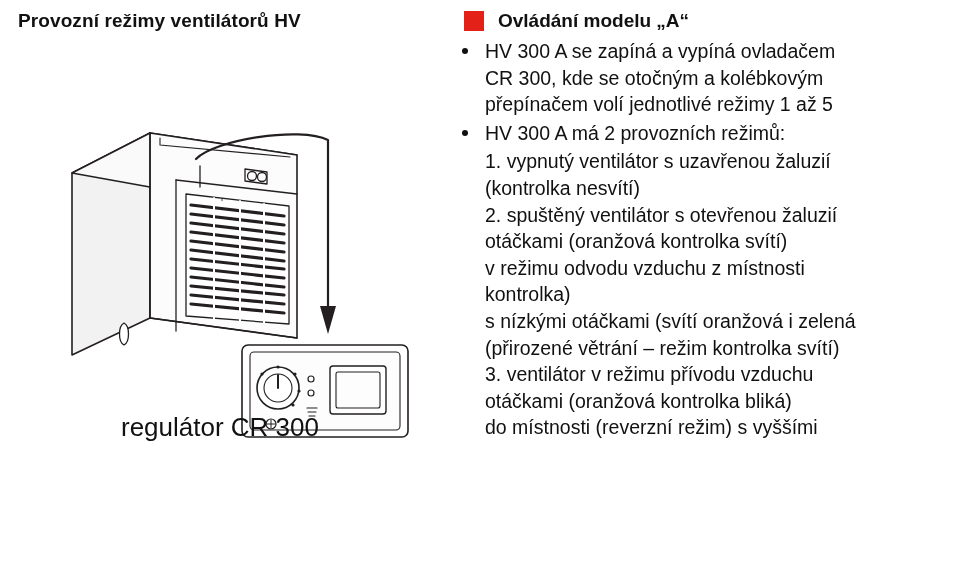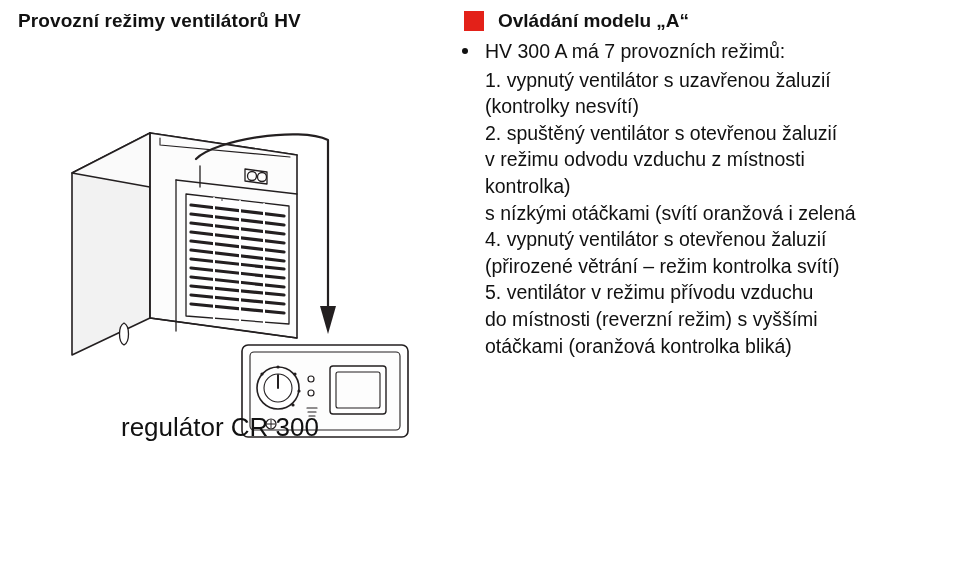--- a/index.html
+++ b/index.html
@@ -206,36 +206,42 @@
 
   <div class="right-col">
 
     <div class="right-head">
       <span class="red-square"></span>
       <span class="right-head-text">Ovládání modelu „A“</span>
     </div>
 
     <div class="bullet-list">
 
-
       <div class="bullet-item">
         <span class="bullet-dot"></span>
-        <div class="bullet-line">HV 300 A má 7 provozních režimů:</div>
+        <div class="bullet-line">HV 300 A se zapíná a vypíná ovladačem</div>
+        <div class="bullet-line">CR 300, kde se otočným a kolébkovým</div>
+        <div class="bullet-line">přepínačem volí jednotlivé režimy 1 až 5</div>
+      </div>
+
+      <div class="bullet-item">
+        <span class="bullet-dot"></span>
+        <div class="bullet-line">HV 300 A má 2 provozních režimů:</div>
       </div>
 
       <div class="sub-block">
         <div class="sub-line">1. vypnutý ventilátor s uzavřenou žaluzií</div>
-        <div class="sub-line">(kontrolky nesvítí)</div>
+        <div class="sub-line">(kontrolka nesvítí)</div>
         <div class="sub-line">2. spuštěný ventilátor s otevřenou žaluzií</div>
+        <div class="sub-line">otáčkami (oranžová kontrolka svítí)</div>
         <div class="sub-line">v režimu odvodu vzduchu z místnosti</div>
         <div class="sub-line">kontrolka)</div>
         <div class="sub-line">s nízkými otáčkami (svítí oranžová i zelená</div>
-        <div class="sub-line">4. vypnutý ventilátor s otevřenou žaluzií</div>
         <div class="sub-line">(přirozené větrání – režim kontrolka svítí)</div>
-        <div class="sub-line">5. ventilátor v režimu přívodu vzduchu</div>
+        <div class="sub-line">3. ventilátor v režimu přívodu vzduchu</div>
+        <div class="sub-line">otáčkami (oranžová kontrolka bliká)</div>
         <div class="sub-line">do místnosti (reverzní režim) s vyššími</div>
-        <div class="sub-line">otáčkami (oranžová kontrolka bliká)</div>
       </div>
 
     </div>
   </div>
 
 </div>
 
 </body></html>

